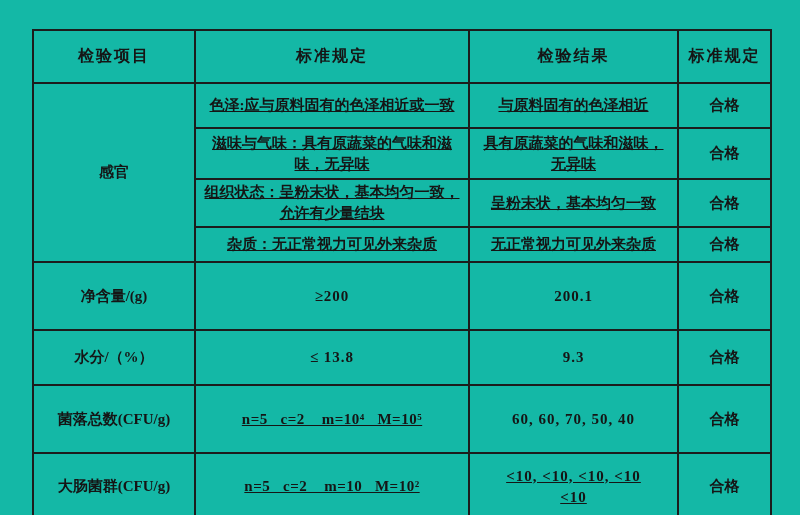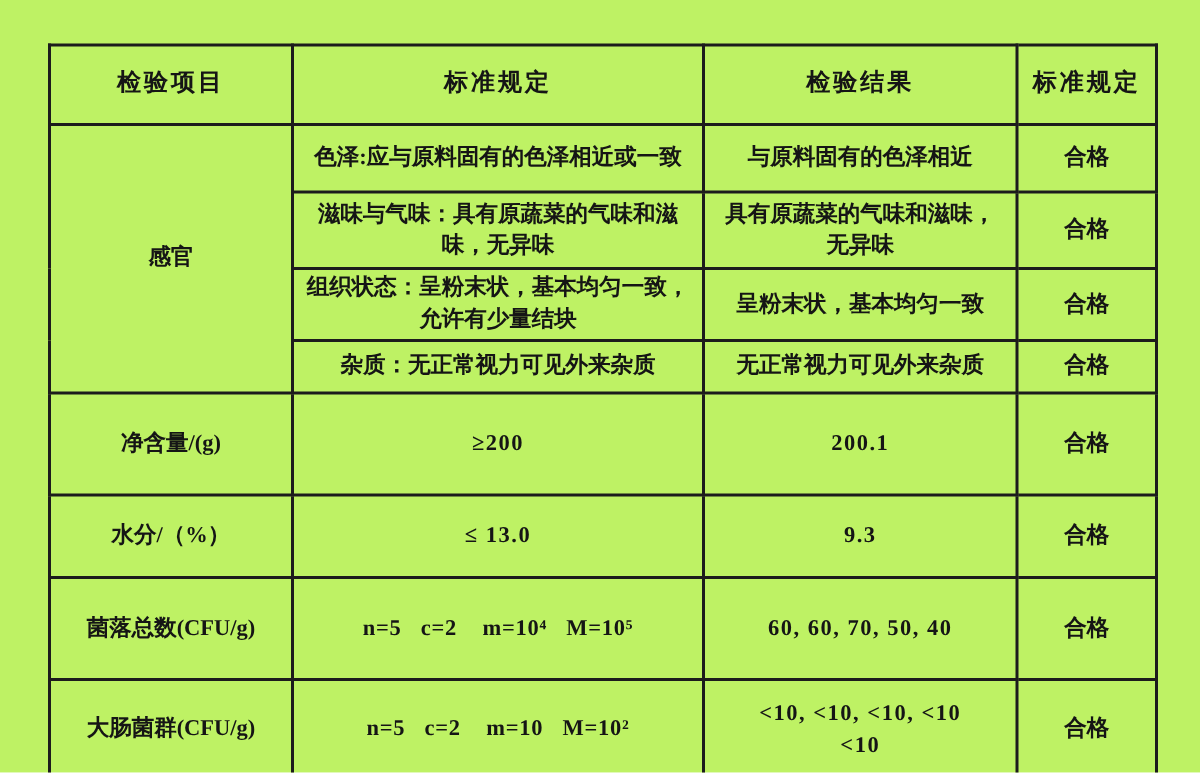--- a/index.html
+++ b/index.html
@@ -8,21 +8,21 @@
     width: 800px;
     height: 515px;
     background: #fefefe;
     font-family: "Liberation Serif", "DejaVu Serif", serif;
     overflow: hidden;
   }
   .page {
     position: relative;
     width: 800px;
     height: 515px;
-    background: #bef264;
+    background: #14b8a6;
   }
   table.report {
     position: absolute;
     left: 32px;
     top: 29px;
     width: 738px;
     border-collapse: collapse;
     table-layout: fixed;
   }
   .report td, .report th {
@@ -49,20 +49,21 @@
     padding-right: 5px;
   }
   .micro {
     text-align: left;
     padding-left: 13px;
     letter-spacing: 0.5px;
     border-radius: 18px;
   }
   .pre {
     white-space: pre-wrap;
+    text-decoration: underline;
   }
   .num {
     letter-spacing: 1px;
   }
 </style>
 </head>
 <body>
 
 <div class="page">
   <table class="report">
@@ -111,21 +112,21 @@
 
     <tr style="height:68px">
       <td class="item-cell">净含量/(g)</td>
       <td class="num">≥200</td>
       <td class="num">200.1</td>
       <td>合格</td>
     </tr>
 
     <tr style="height:55px">
       <td class="item-cell">水分/（%）</td>
-      <td class="num">≤ 13.0</td>
+      <td class="num">≤ 13.8</td>
       <td class="num">9.3</td>
       <td>合格</td>
     </tr>
 
     <tr style="height:68px">
       <td class="item-cell">菌落总数(CFU/g)</td>
       <td class="micro pre">n=5   c=2    m=10⁴   M=10⁵</td>
       <td class="num">60, 60, 70, 50, 40</td>
       <td>合格</td>
     </tr>

